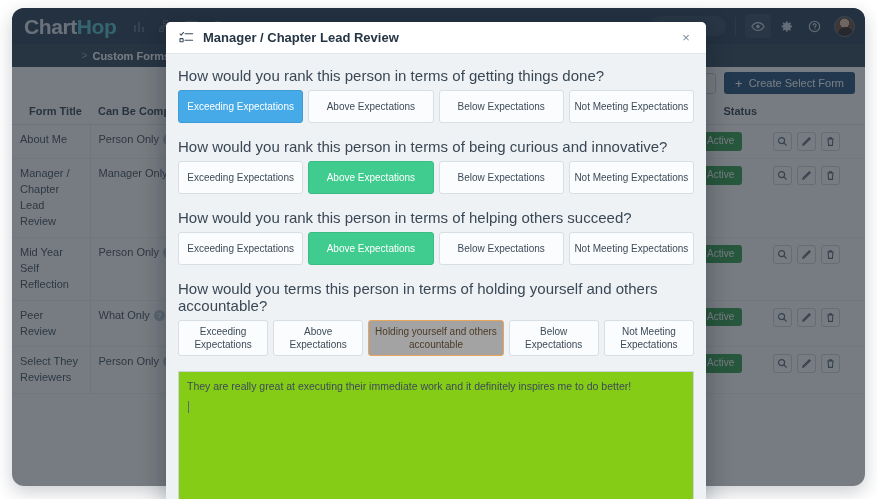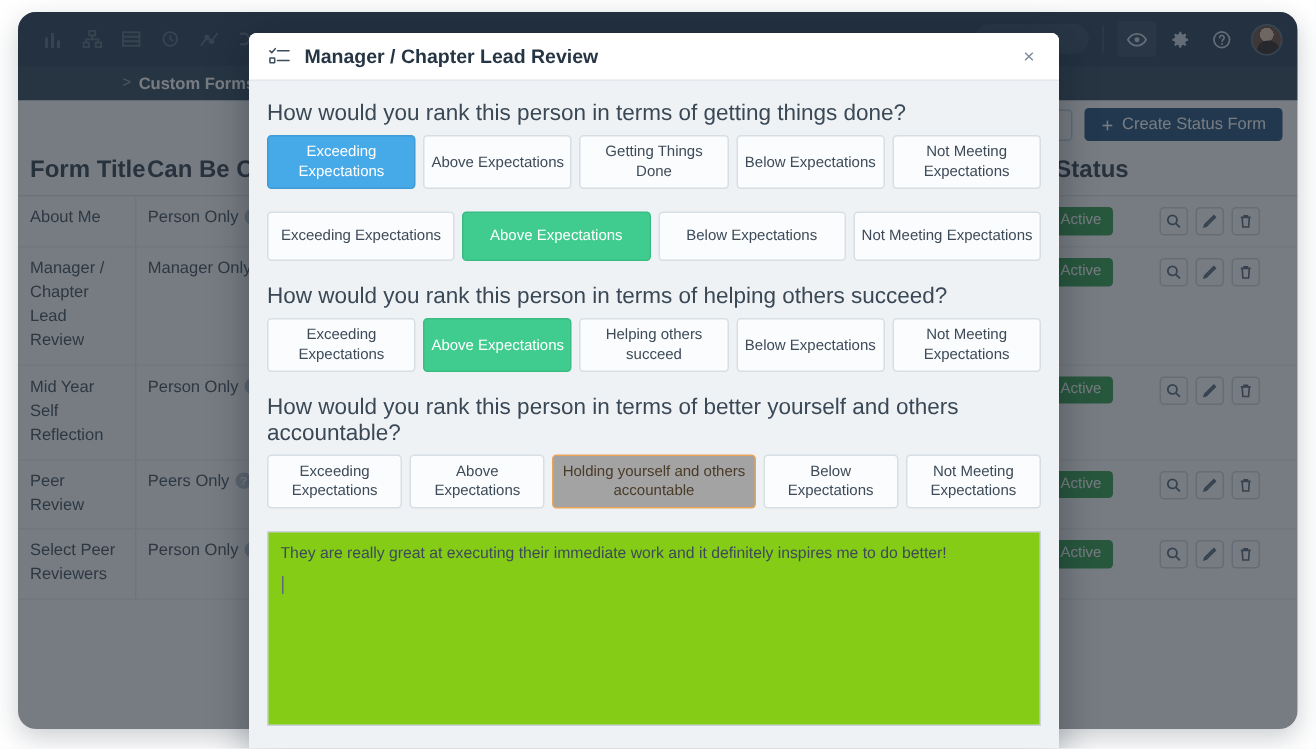--- a/index.html
+++ b/index.html
@@ -127,22 +127,22 @@
   .btn-create .plus { font-size: 13px; line-height: 1; }
 
   table.forms {
     width: 100%;
     border-collapse: collapse;
     font-size: 11px;
     color: #3d4c5a;
     table-layout: fixed;
   }
   table.forms th {
-    text-align: center;
-    font-size: 16px; font-weight: bold; color: #2f3d4b;
+    text-align: right;
+    font-size: 11px; font-weight: bold; color: #2f3d4b;
     padding: 6px 8px 7px 8px;
     border-bottom: 1px solid #e3e8ec;
     white-space: nowrap;
   }
   table.forms td {
     padding: 7px 8px;
     border-bottom: 1px solid #edf1f4;
     vertical-align: top;
     line-height: 1.45;
   }
@@ -263,20 +263,23 @@
   }
 </style>
 </head>
 <body>
 
 <div id="app">
 
   <div class="window">
 
     <div class="topnav">
+      <div class="logo">
+        <span class="chart">Chart</span><span class="hop">Hop</span>
+      </div>
       <div class="nav-icons">
         <span class="nav-ico">
           <svg width="13" height="12" viewBox="0 0 13 12" fill="currentColor">
               <rect x="1" y="5" width="2" height="7"></rect>
               <rect x="5" y="2" width="2" height="10"></rect>
               <rect x="9" y="7" width="2" height="5"></rect>
             </svg>
         </span>
         <span class="nav-ico">
           <svg width="13" height="12" viewBox="0 0 13 12" fill="none" stroke="currentColor" stroke-width="1.2">
@@ -353,21 +356,21 @@
       <span class="crumb-muted">Haven Life</span>
       <span class="crumb-sep">&gt;</span>
       <span class="crumb-cur">Custom Forms</span>
     </div>
 
     <div class="page">
       <div class="page-toolbar">
         <div class="btn-fields">Fields</div>
         <div class="btn-create">
           <span class="plus">+</span>
-          <span>Create Status Form</span>
+          <span>Create Select Form</span>
         </div>
       </div>
 
       <table class="forms">
         <colgroup>
           <col class="colA">
             <col class="colB">
             <col class="colC">
             <col class="colD">
             <col class="colE">
@@ -455,21 +458,21 @@
                 <span class="act">
                     <svg width="11" height="11" viewBox="0 0 12 12" fill="none" stroke="currentColor" stroke-width="1.2">
                       <path d="M2.4 3.2h7.2M4.8 3.2V2h2.4v1.2M3.4 3.2l.5 7h4.2l.5-7"></path>
                     </svg>
                   </span>
               </div>
             </td>
           </tr>
           <tr>
             <td class="c-title">Peer Review</td>
-            <td><span>Peers Only</span><span class="help-dot">?</span></td>
+            <td><span>What Only</span><span class="help-dot">?</span></td>
             <td>d</td>
             <td><span class="badge-active">Active</span></td>
             <td>
               <div class="row-actions">
                 <span class="act">
                     <svg width="11" height="11" viewBox="0 0 12 12" fill="none" stroke="currentColor" stroke-width="1.3">
                       <circle cx="5" cy="5" r="3.3"></circle>
                       <path d="M7.5 7.5l3 3"></path>
                     </svg>
                   </span>
@@ -480,21 +483,21 @@
                   </span>
                 <span class="act">
                     <svg width="11" height="11" viewBox="0 0 12 12" fill="none" stroke="currentColor" stroke-width="1.2">
                       <path d="M2.4 3.2h7.2M4.8 3.2V2h2.4v1.2M3.4 3.2l.5 7h4.2l.5-7"></path>
                     </svg>
                   </span>
               </div>
             </td>
           </tr>
           <tr>
-            <td class="c-title">Select Peer Reviewers</td>
+            <td class="c-title">Select They Reviewers</td>
             <td><span>Person Only</span><span class="help-dot">?</span></td>
             <td></td>
             <td><span class="badge-active">Active</span></td>
             <td>
               <div class="row-actions">
                 <span class="act">
                     <svg width="11" height="11" viewBox="0 0 12 12" fill="none" stroke="currentColor" stroke-width="1.3">
                       <circle cx="5" cy="5" r="3.3"></circle>
                       <path d="M7.5 7.5l3 3"></path>
                     </svg>
@@ -533,48 +536,47 @@
       <span class="modal-close">×</span>
     </div>
 
     <div class="modal-body">
 
       <div class="q-block">
         <div class="q-label">How would you rank this person in terms of getting things done?</div>
         <div class="opt-row">
           <div class="opt sel-blue">Exceeding Expectations</div>
           <div class="opt">Above Expectations</div>
-          <div class="opt">Getting Things Done</div>
           <div class="opt">Below Expectations</div>
           <div class="opt">Not Meeting Expectations</div>
         </div>
       </div>
 
       <div class="q-block">
+        <div class="q-label">How would you rank this person in terms of being curious and innovative?</div>
         <div class="opt-row">
           <div class="opt">Exceeding Expectations</div>
           <div class="opt sel-green">Above Expectations</div>
           <div class="opt">Below Expectations</div>
           <div class="opt">Not Meeting Expectations</div>
         </div>
       </div>
 
       <div class="q-block">
         <div class="q-label">How would you rank this person in terms of helping others succeed?</div>
         <div class="opt-row">
           <div class="opt">Exceeding Expectations</div>
           <div class="opt sel-green">Above Expectations</div>
-          <div class="opt">Helping others succeed</div>
           <div class="opt">Below Expectations</div>
           <div class="opt">Not Meeting Expectations</div>
         </div>
       </div>
 
       <div class="q-block">
-        <div class="q-label">How would you rank this person in terms of better yourself and others accountable?</div>
+        <div class="q-label">How would you terms this person in terms of holding yourself and others accountable?</div>
         <div class="opt-row">
           <div class="opt">Exceeding Expectations</div>
           <div class="opt">Above Expectations</div>
           <div class="opt sel-orange wide">Holding yourself and others accountable</div>
           <div class="opt">Below Expectations</div>
           <div class="opt">Not Meeting Expectations</div>
         </div>
       </div>
 
       <div class="q-block">

